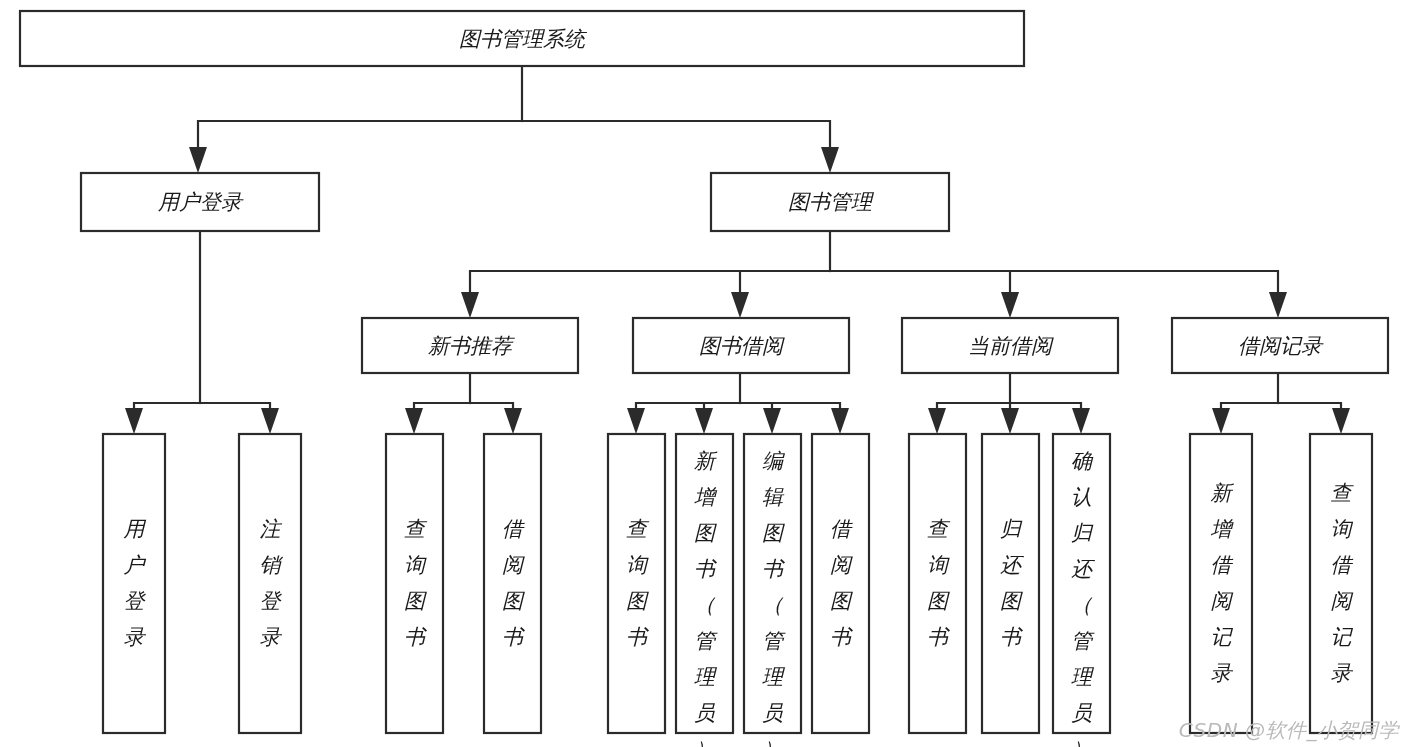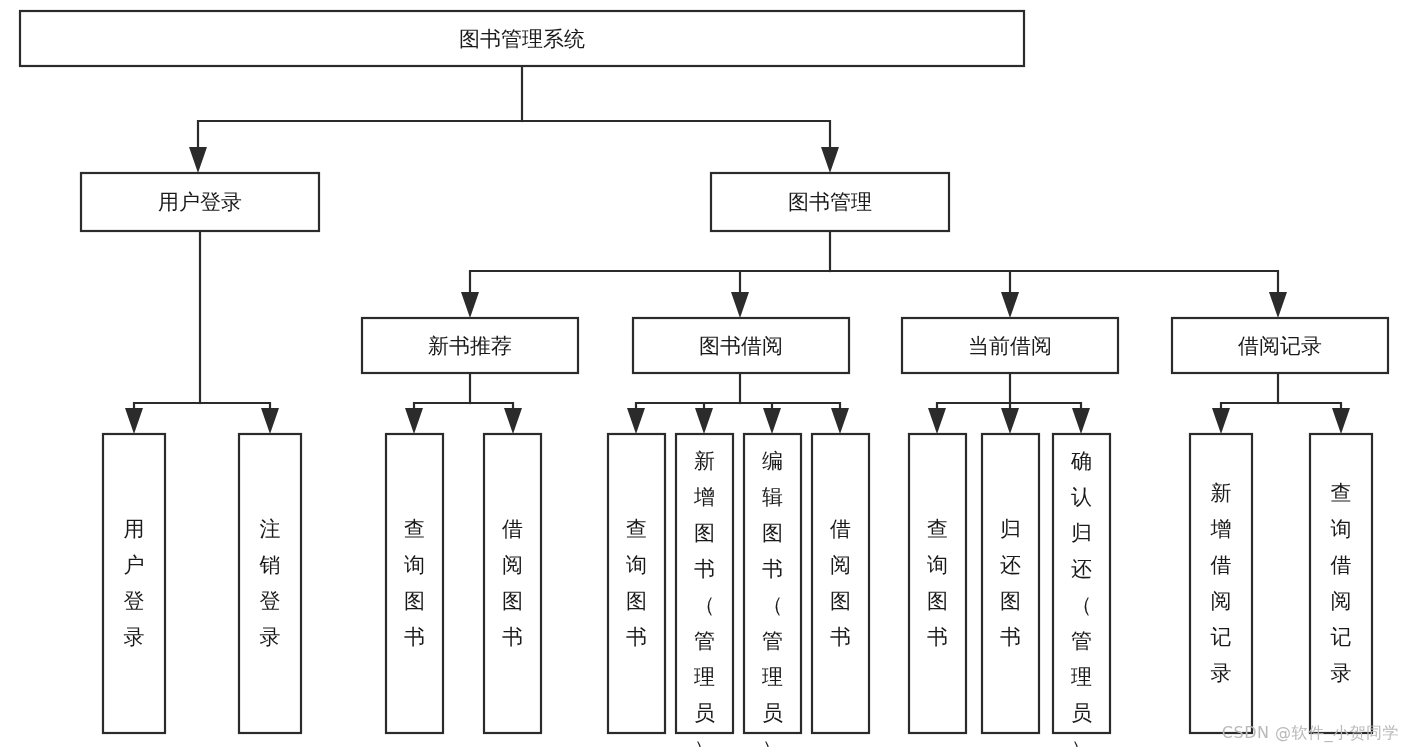--- a/index.html
+++ b/index.html
@@ -11,20 +11,21 @@
     width: 1405px;
     height: 747px;
     overflow: hidden;
     font-family: "DejaVu Sans", "Liberation Sans", sans-serif;
   }
   #diagram-root {
     position: relative;
     width: 1405px;
     height: 747px;
     background: #ffffff;
+    font-style: italic;
   }
   svg#flow-svg {
     position: absolute;
     left: 0;
     top: 0;
     width: 1405px;
     height: 747px;
     display: block;
   }
   .node-box {
@@ -52,21 +53,21 @@
     font-size: 21px;
   }
   .label-v {
     font-size: 21px;
   }
   .watermark {
     position: absolute;
     right: 6px;
     bottom: 3px;
     font-family: "DejaVu Sans", "Liberation Sans", sans-serif;
-    font-size: 16px;
+    font-size: 20px;
     color: #b9b9b9;
     letter-spacing: 0.5px;
     white-space: nowrap;
     pointer-events: none;
   }
 </style>
 </head>
 <body>
 
 <div id="diagram-root">

